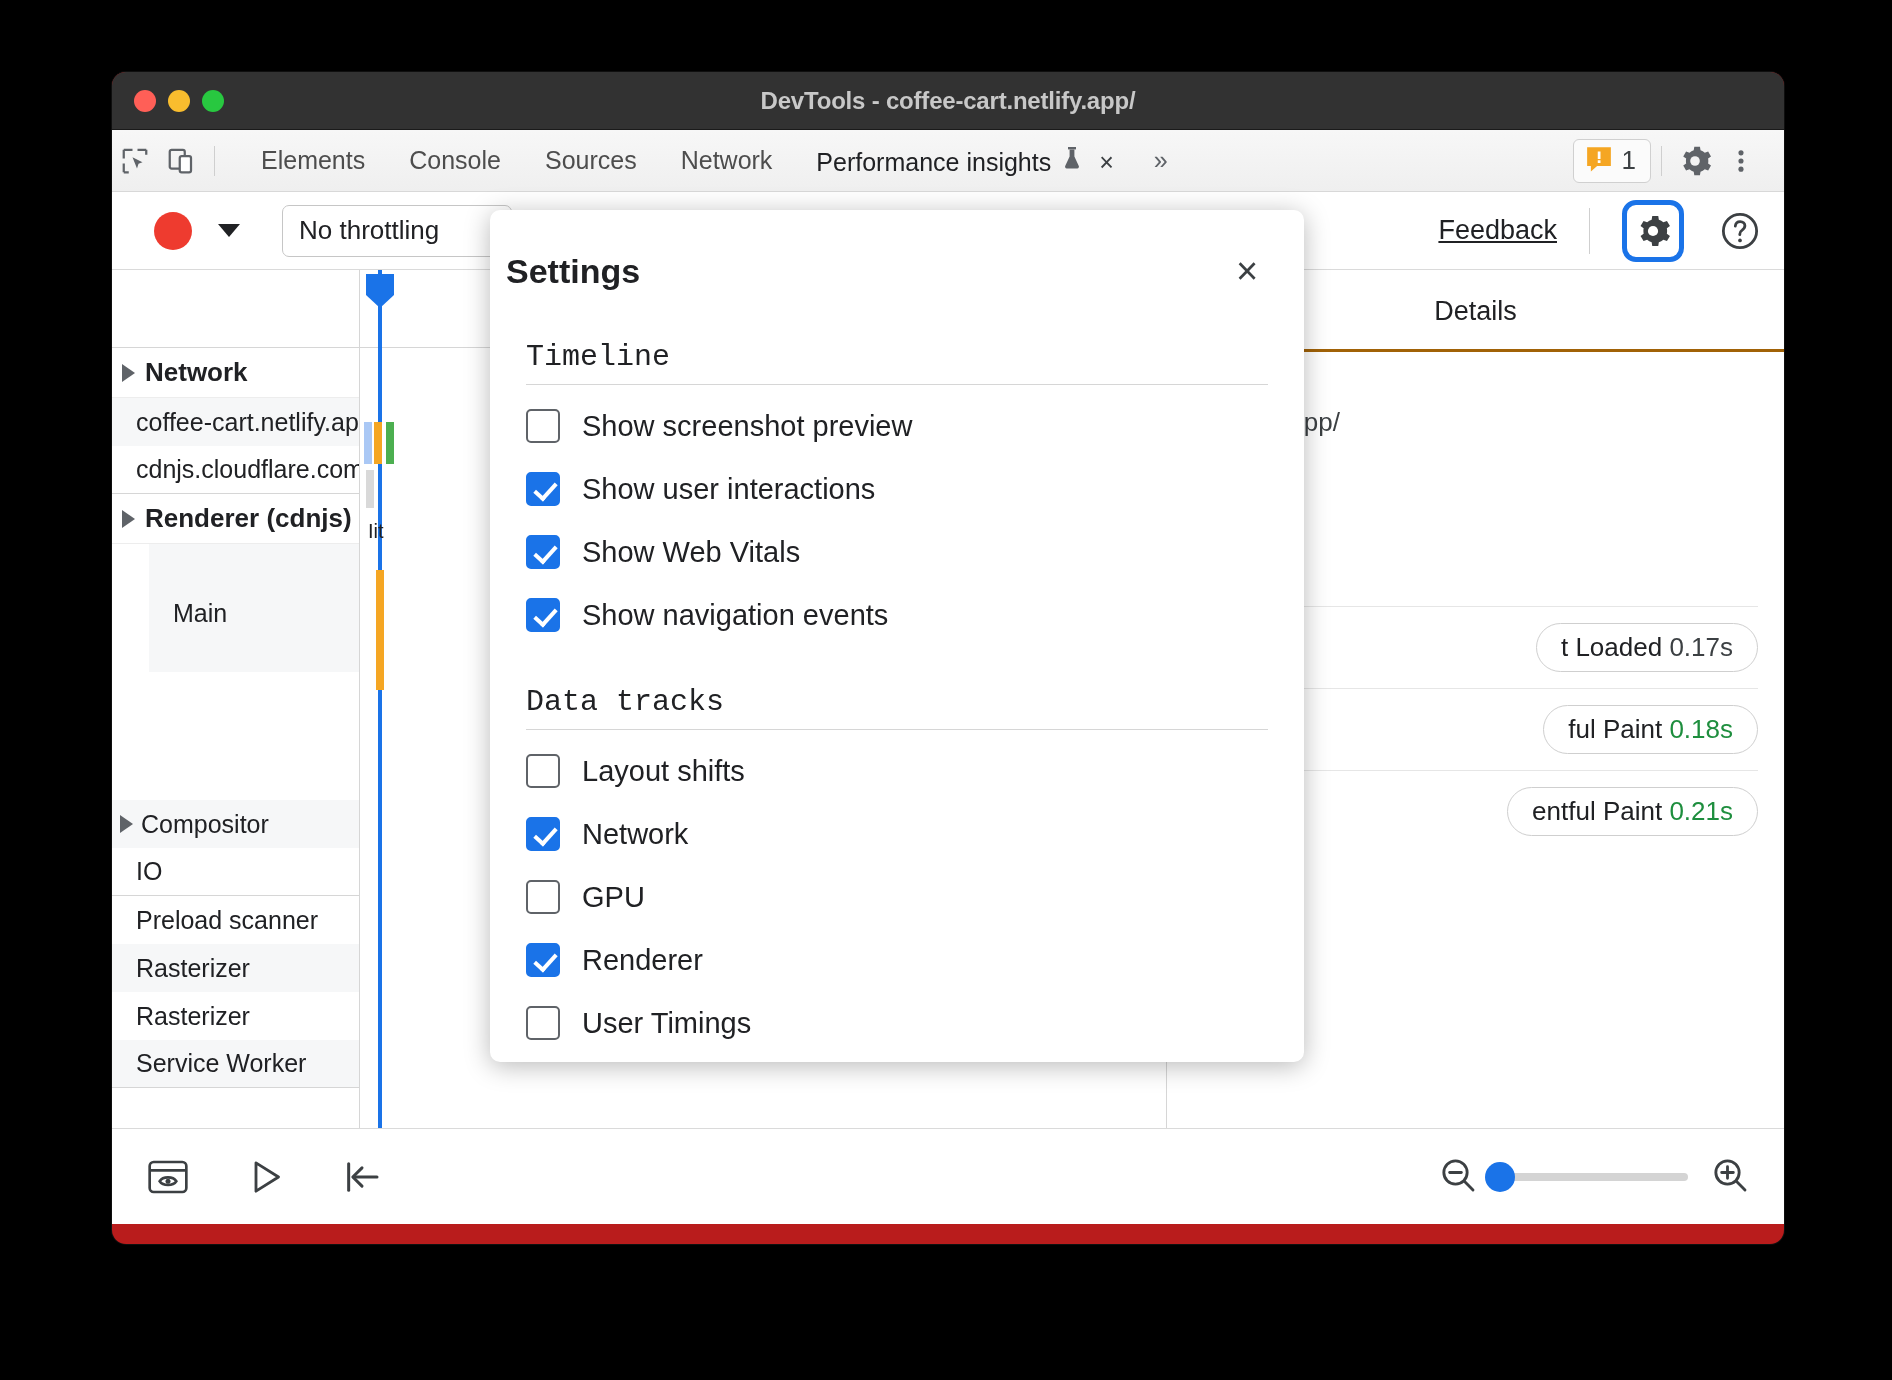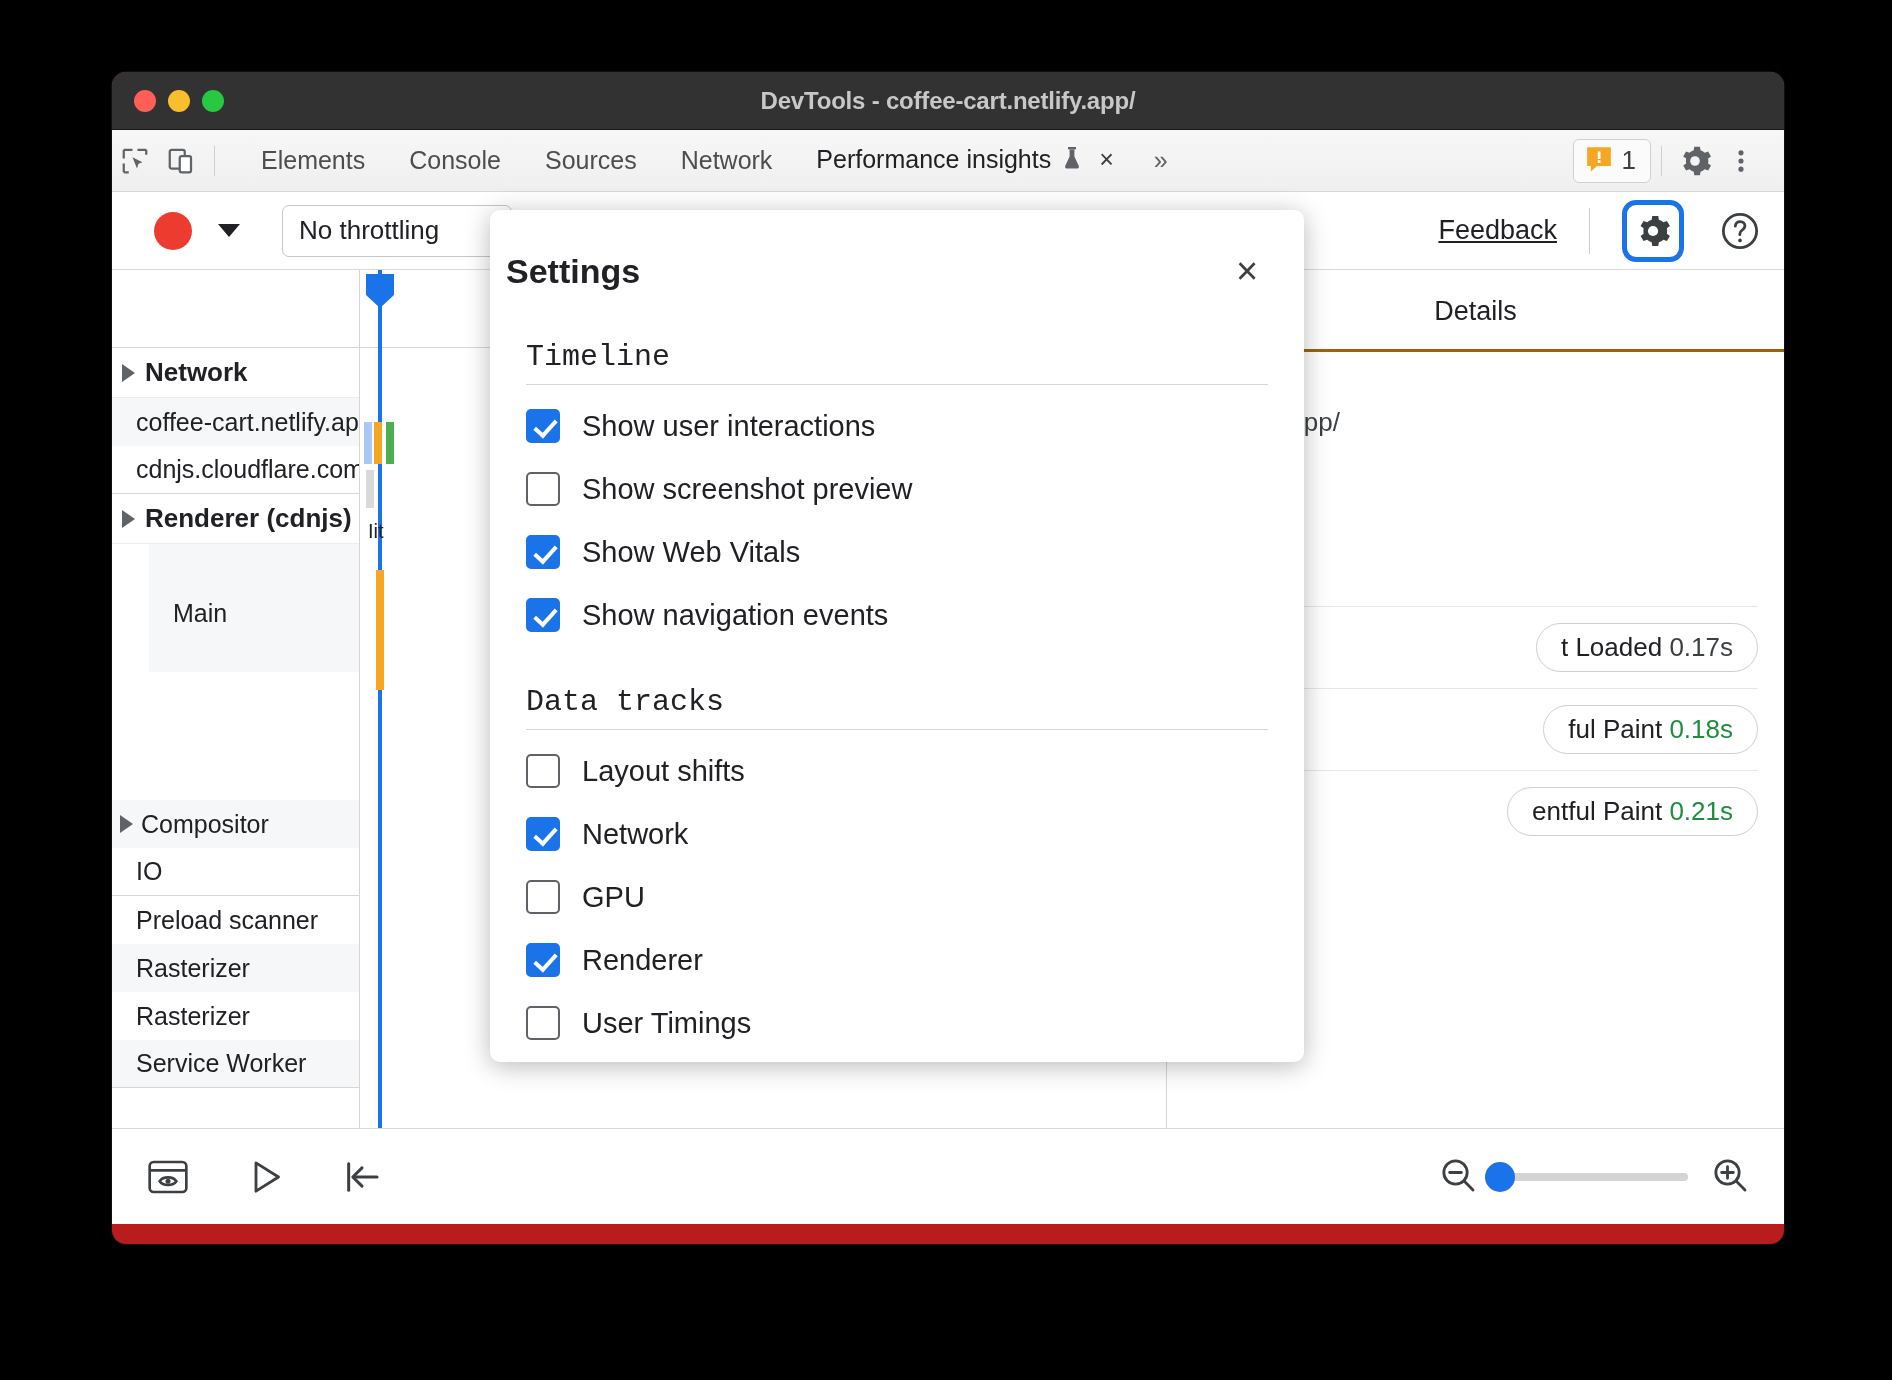--- a/index.html
+++ b/index.html
@@ -64,21 +64,21 @@
   }
   .tb-sep {
     width: 1px; height: 30px; background: #cfcfcf; margin: 0 10px;
   }
   #tabs { display: flex; align-items: center; margin-left: 14px; }
   .tab {
     font-size: 25px;
     color: #4d4d4d;
     padding: 6px 22px;
     white-space: nowrap;
-    display: flex; align-items: flex-start; gap: 10px;
+    display: flex; align-items: flex-end; gap: 10px;
   }
   .tab.active { color: #202124; }
   .flask { display: inline-block; }
   .tab-close { font-size: 25px; color: #3c4043; padding-left: 6px; }
   .chevrons { font-size: 25px; color: #5f6368; padding: 0 18px; }
 
   #tabbar-right {
     margin-left: auto;
     display: flex; align-items: center;
     padding-right: 20px;
@@ -598,28 +598,28 @@
   <div id="settings-dialog">
     <div id="dlg-head">
       <div id="dlg-title">Settings</div>
       <div id="dlg-close">×</div>
     </div>
 
     <div class="dlg-section">
       <div class="dlg-section-title">Timeline</div>
 
       <div class="dlg-item">
+        <span class="cb"></span>
+        <span class="dlg-label">Show screenshot preview</span>
+      </div>
+      <div class="dlg-item">
         <span class="cb checked"></span>
         <span class="dlg-label">Show user interactions</span>
       </div>
       <div class="dlg-item">
-        <span class="cb"></span>
-        <span class="dlg-label">Show screenshot preview</span>
-      </div>
-      <div class="dlg-item">
         <span class="cb checked"></span>
         <span class="dlg-label">Show Web Vitals</span>
       </div>
       <div class="dlg-item">
         <span class="cb checked"></span>
         <span class="dlg-label">Show navigation events</span>
       </div>
     </div>
 
     <div class="dlg-section">

